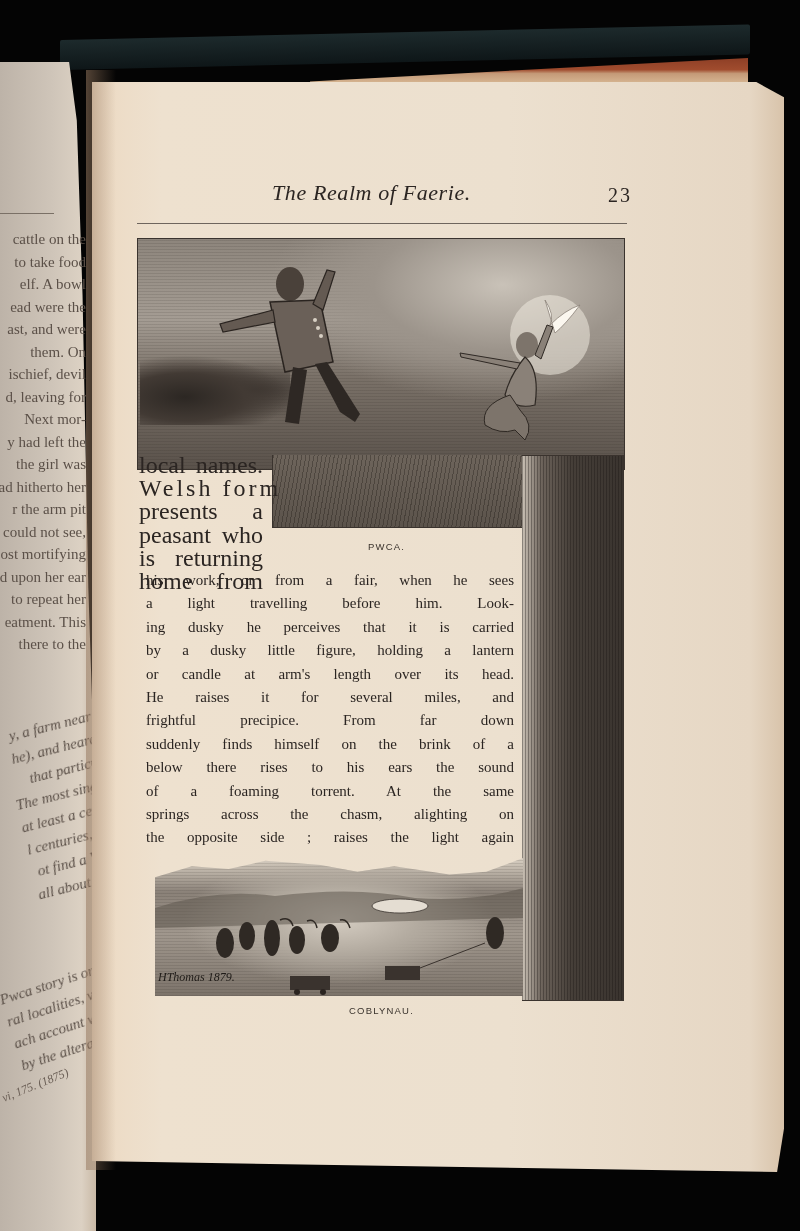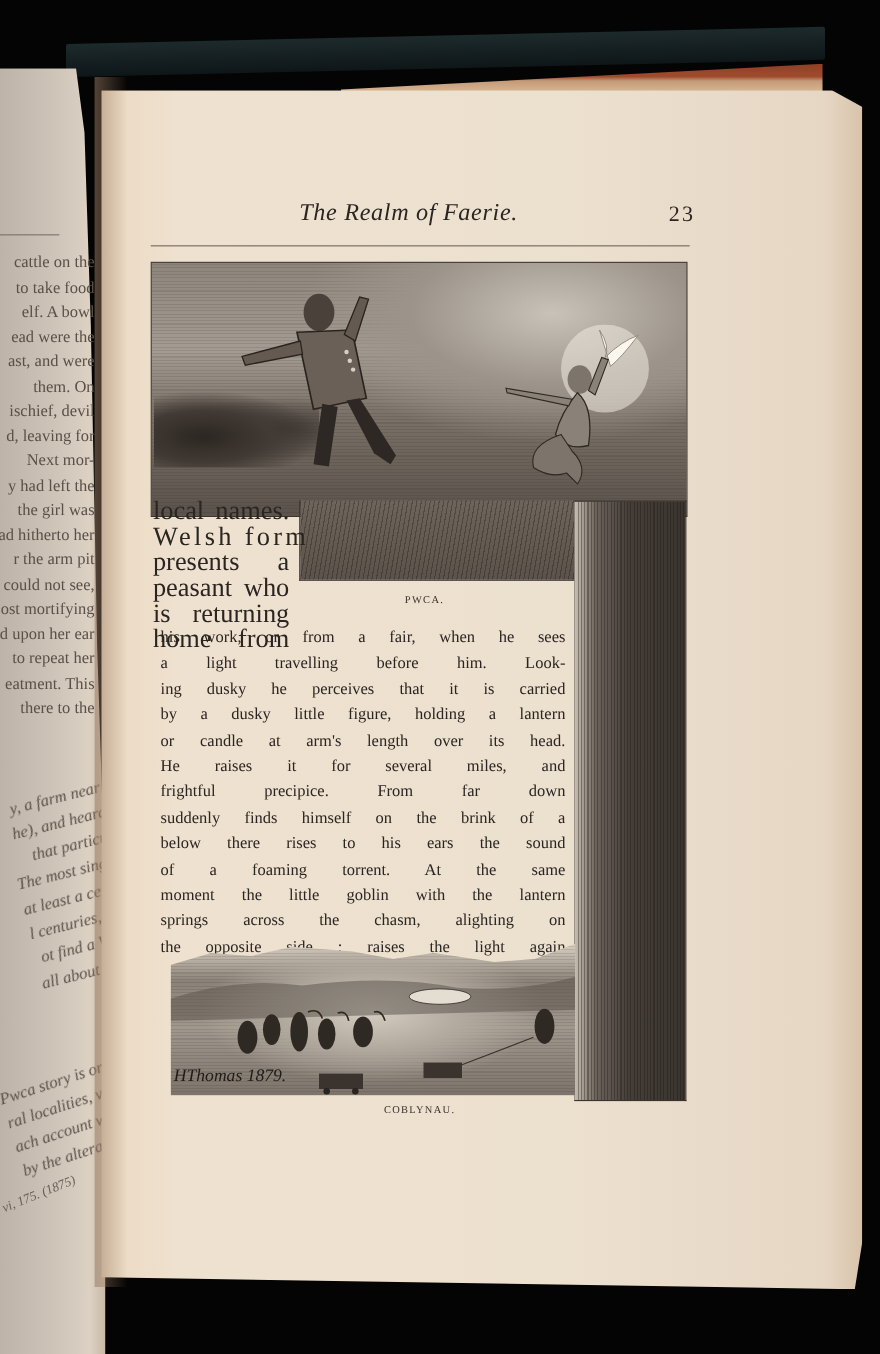--- a/index.html
+++ b/index.html
@@ -181,21 +181,21 @@
       left: 215px; top: 262px;
       width: 175px; height: 170px;
     }
     .figure-goblin {
       position: absolute;
       left: 455px; top: 295px;
       width: 145px; height: 165px;
     }
     .caption {
       position: absolute;
-      font-family: Liberation Serif, serif;
+      font-family: Liberation Sans, sans-serif;
       font-size: 9.5px;
       letter-spacing: 1.2px;
       color: #3a332d;
     }
     .caption-pwca { left: 368px; top: 541px; }
     .caption-coblynau { left: 349px; top: 1005px; }
     
     .body-narrow {
       position: absolute;
       left: 139px; top: 454px;
@@ -237,21 +237,21 @@
         radial-gradient(ellipse at 50% 45%, #d4ccc1 0%, #b3aba0 30%, rgba(0,0,0,0) 60%),
         repeating-linear-gradient(0deg, rgba(40,35,30,0.12) 0px, rgba(40,35,30,0.12) 1px, rgba(0,0,0,0) 1px, rgba(0,0,0,0) 3px),
         linear-gradient(180deg, #d9d0c3 0%, #8a8178 25%, #a0978d 55%, #7c736a 100%);
       clip-path: polygon(0 14%, 10% 6%, 20% 8%, 30% 2%, 45% 5%, 55% 10%, 65% 6%, 80% 12%, 90% 10%, 100% 0, 100% 100%, 0 100%);
     }
     .signature {
       position: absolute;
       left: 158px; top: 970px;
       font-family: "Liberation Serif", serif;
       font-style: italic;
-      font-size: 16px;
+      font-size: 12px;
       color: #1f1b18;
     }
   </style>
 </head>
 <body>
 
 <div class="scene">
   <div class="cover"></div>
   <div class="page-block-edge"></div>
 
@@ -358,21 +358,20 @@
     <span class="ln">his work, or from a fair, when he sees</span>
     <span class="ln">a light travelling before him. Look-</span>
     <span class="ln">ing dusky he perceives that it is carried</span>
     <span class="ln">by a dusky little figure, holding a lantern</span>
     <span class="ln">or candle at arm's length over its head.</span>
     <span class="ln">He raises it for several miles, and</span>
     <span class="ln">frightful precipice. From far down</span>
     <span class="ln">suddenly finds himself on the brink of a</span>
     <span class="ln">below there rises to his ears the sound</span>
     <span class="ln">of a foaming torrent. At the same</span>
-    <span class="ln">moment the little goblin with the lantern</span>
     <span class="ln">springs across the chasm, alighting on</span>
     <span class="ln">the opposite side ; raises the light again</span>
   </div>
 
   <div class="engr-bottom">
     <svg width="368" height="138" viewBox="0 0 368 138">
 
       <path d="M0 50 Q60 30 120 38 Q200 28 260 40 Q320 44 368 30 L368 60 L0 70 Z" fill="#5f574f" opacity="0.55"></path>
 
       <ellipse cx="245" cy="48" rx="28" ry="7" fill="#e4ddd2" stroke="#3a332e" stroke-width="0.8"></ellipse>

